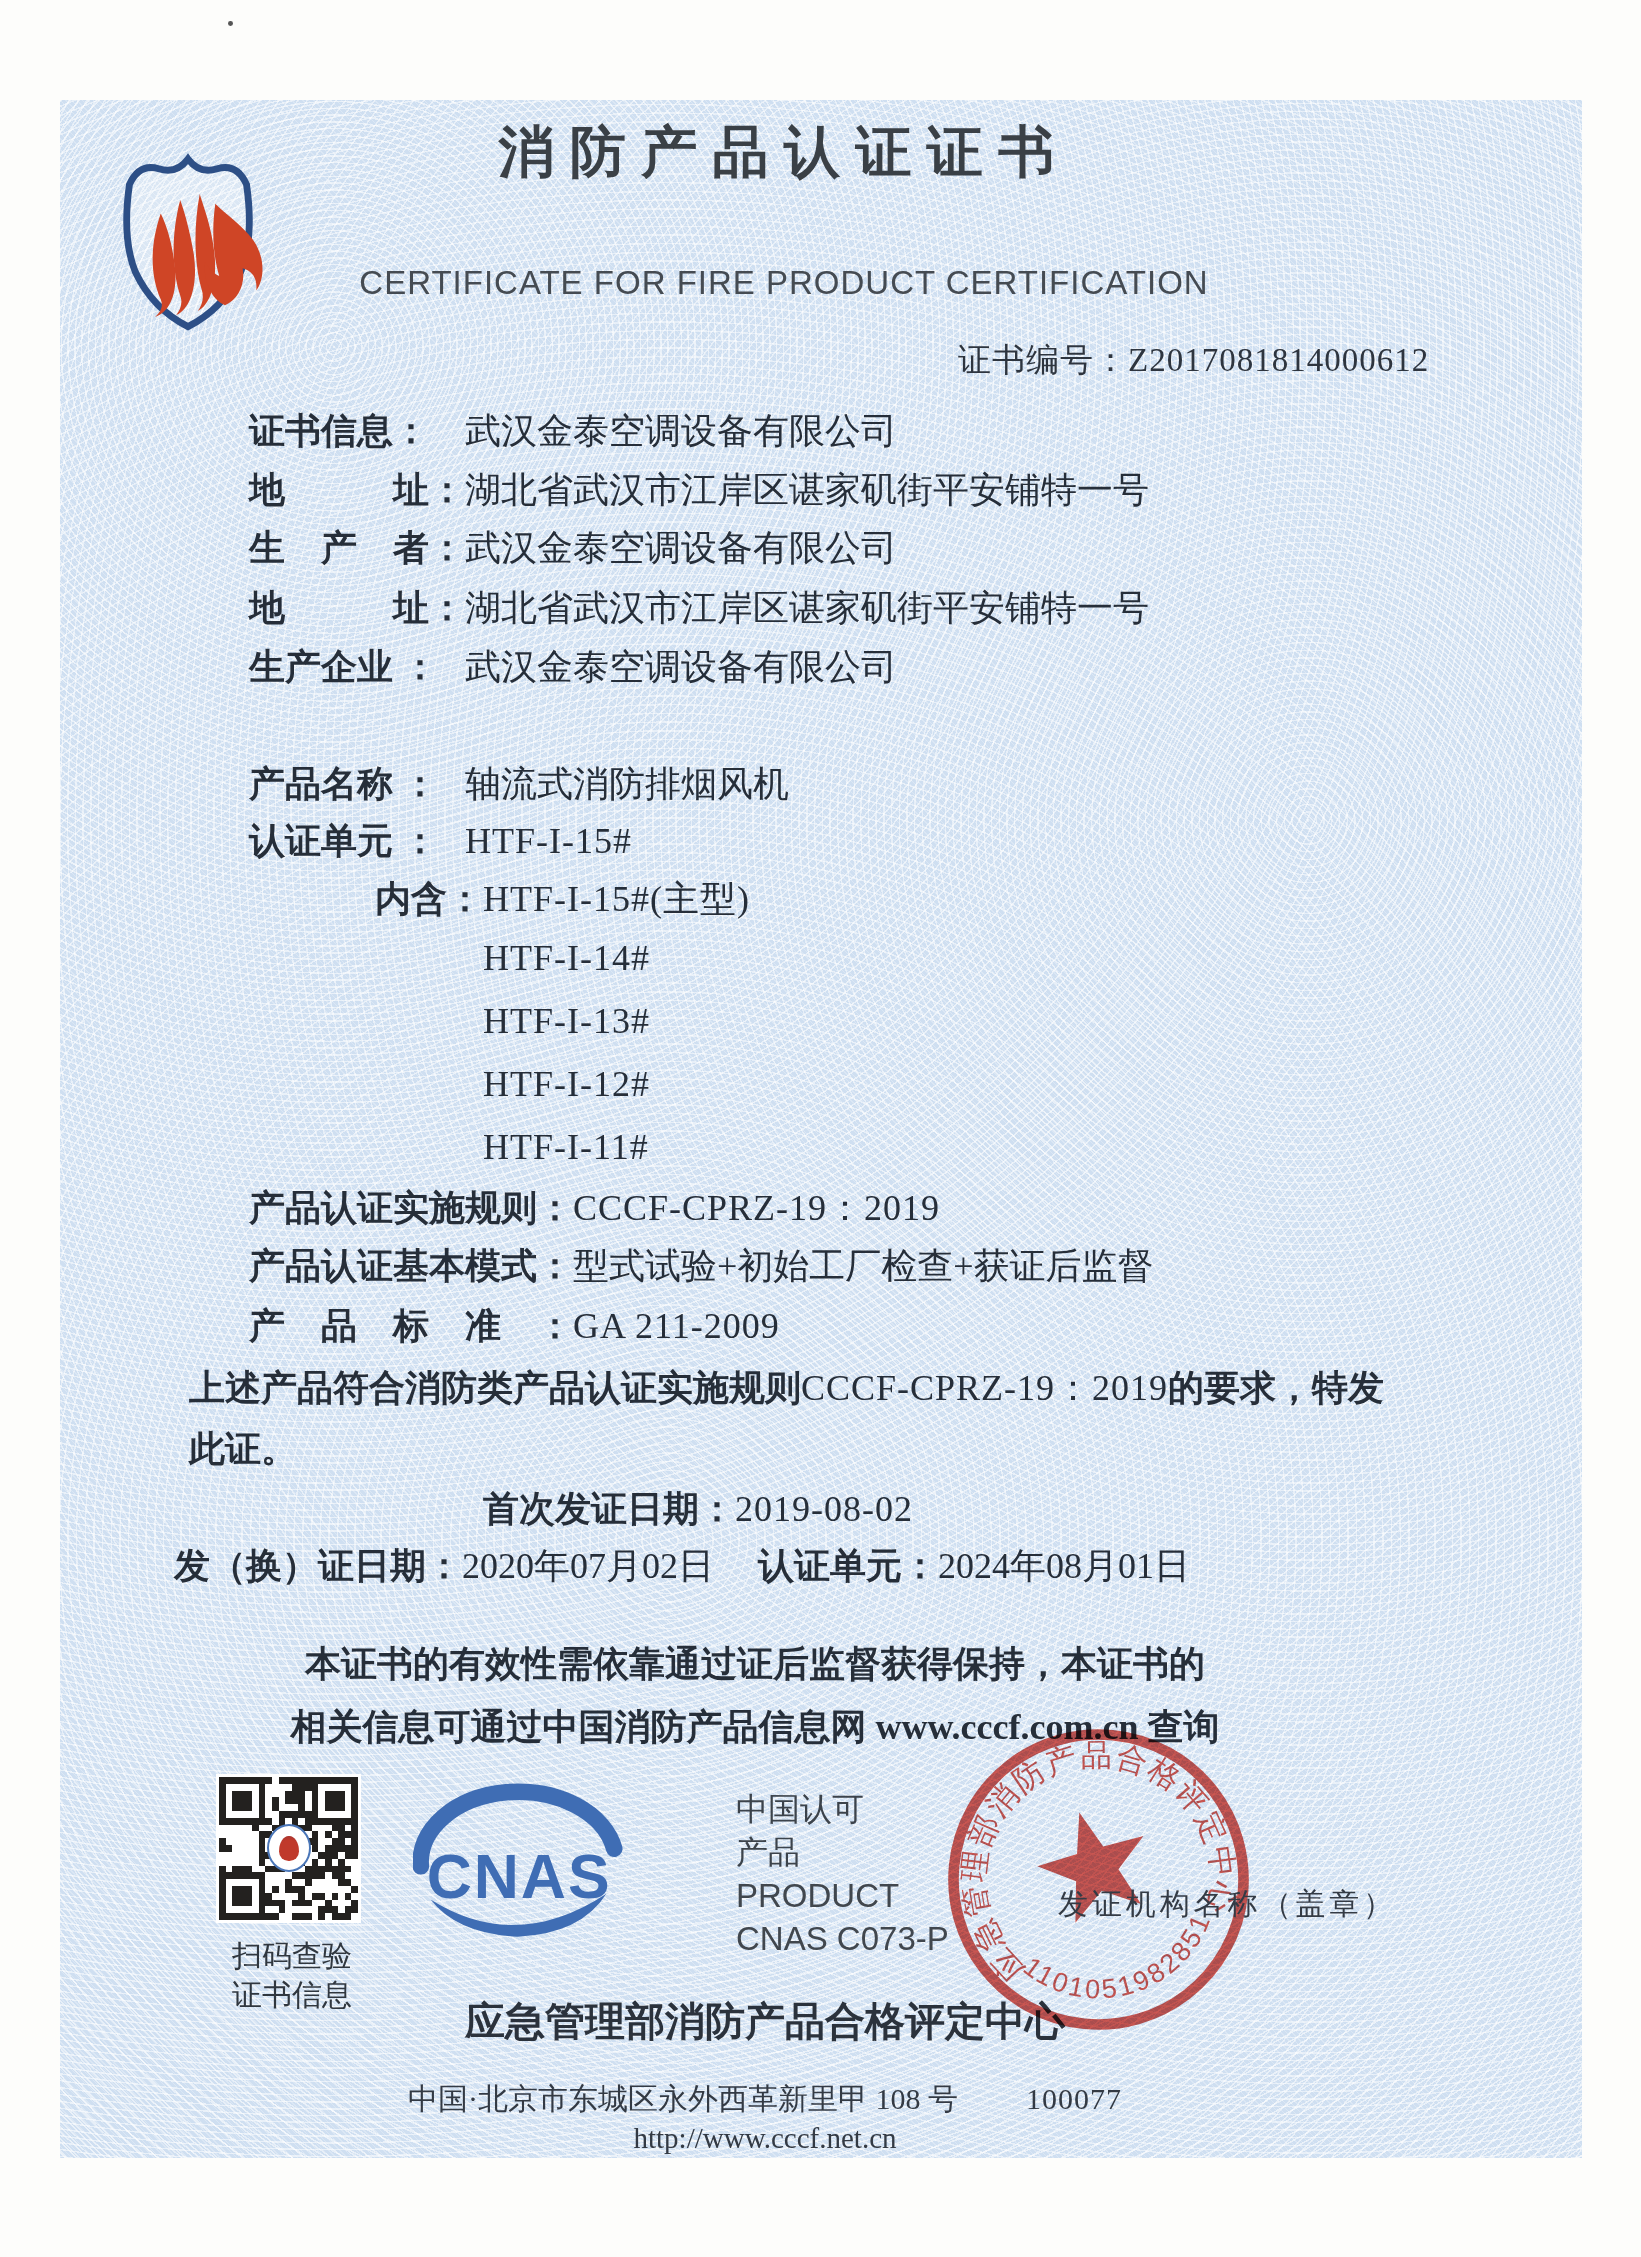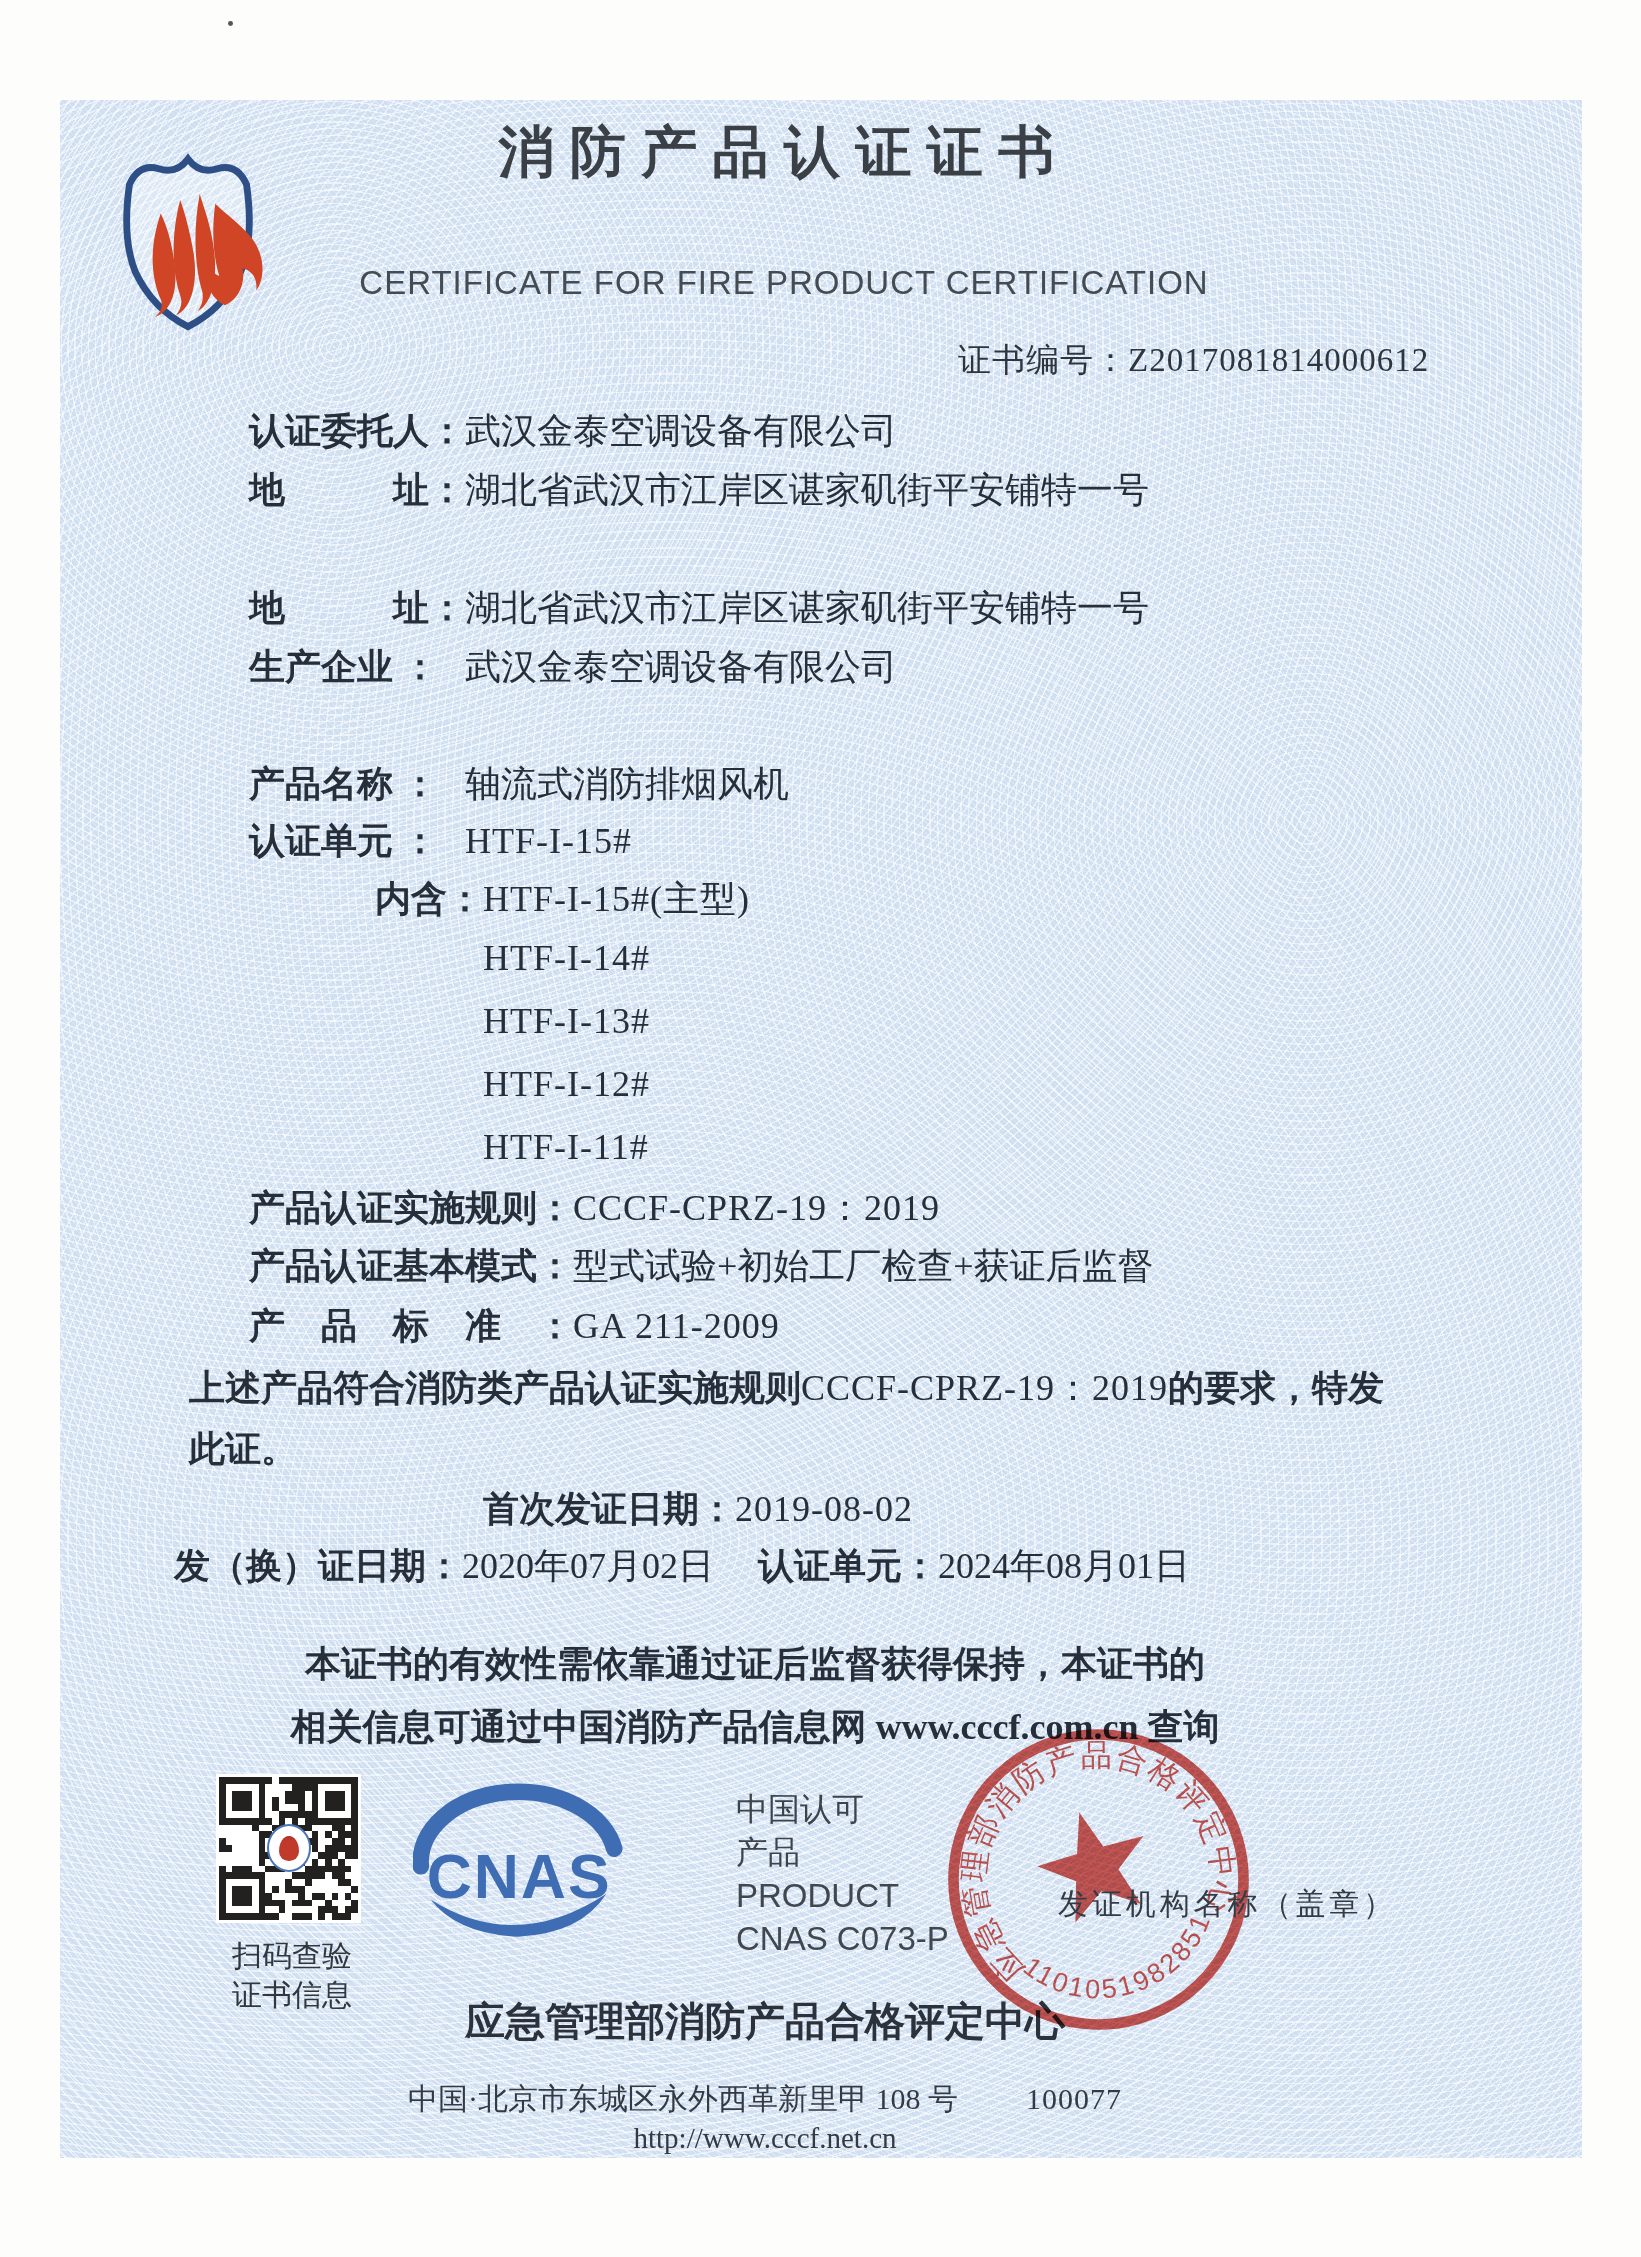--- a/index.html
+++ b/index.html
@@ -64,24 +64,27 @@
       <path d="M108 70 C104 98 106 124 112 144 C105 141 100 135 97 129 C96 150 104 168 118 174 C132 168 139 152 136 136 C148 139 151 149 150 159 C160 145 158 122 146 106 C135 92 118 80 108 70 Z" fill="#cf4526"></path>
     </svg>
 
     <div class="abs ctr title">消防产品认证证书</div>
     <div class="abs ctr subtitle">CERTIFICATE FOR FIRE PRODUCT CERTIFICATION</div>
     <div class="abs certno">
       <span>证书编号：</span><span class="mono">Z2017081814000612</span>
     </div>
 
     <div class="abs row" style="left:189px;top:307px;">
-      <span class="lab">认证委托人：</span><span class="val">武汉金泰空调设备有限公司</span>
+      <span class="lab">证书信息：</span><span class="val">武汉金泰空调设备有限公司</span>
     </div>
     <div class="abs row" style="left:189px;top:366px;">
       <span class="lab">地　　　址：</span><span class="val">湖北省武汉市江岸区谌家矶街平安铺特一号</span>
+    </div>
+    <div class="abs row" style="left:189px;top:424px;">
+      <span class="lab">生　产　者：</span><span class="val">武汉金泰空调设备有限公司</span>
     </div>
     <div class="abs row" style="left:189px;top:484px;">
       <span class="lab">地　　　址：</span><span class="val">湖北省武汉市江岸区谌家矶街平安铺特一号</span>
     </div>
     <div class="abs row" style="left:189px;top:543px;">
       <span class="lab">生产企业 ：</span><span class="val">武汉金泰空调设备有限公司</span>
     </div>
     <div class="abs row" style="left:189px;top:660px;">
       <span class="lab">产品名称 ：</span><span class="val">轴流式消防排烟风机</span>
     </div>

